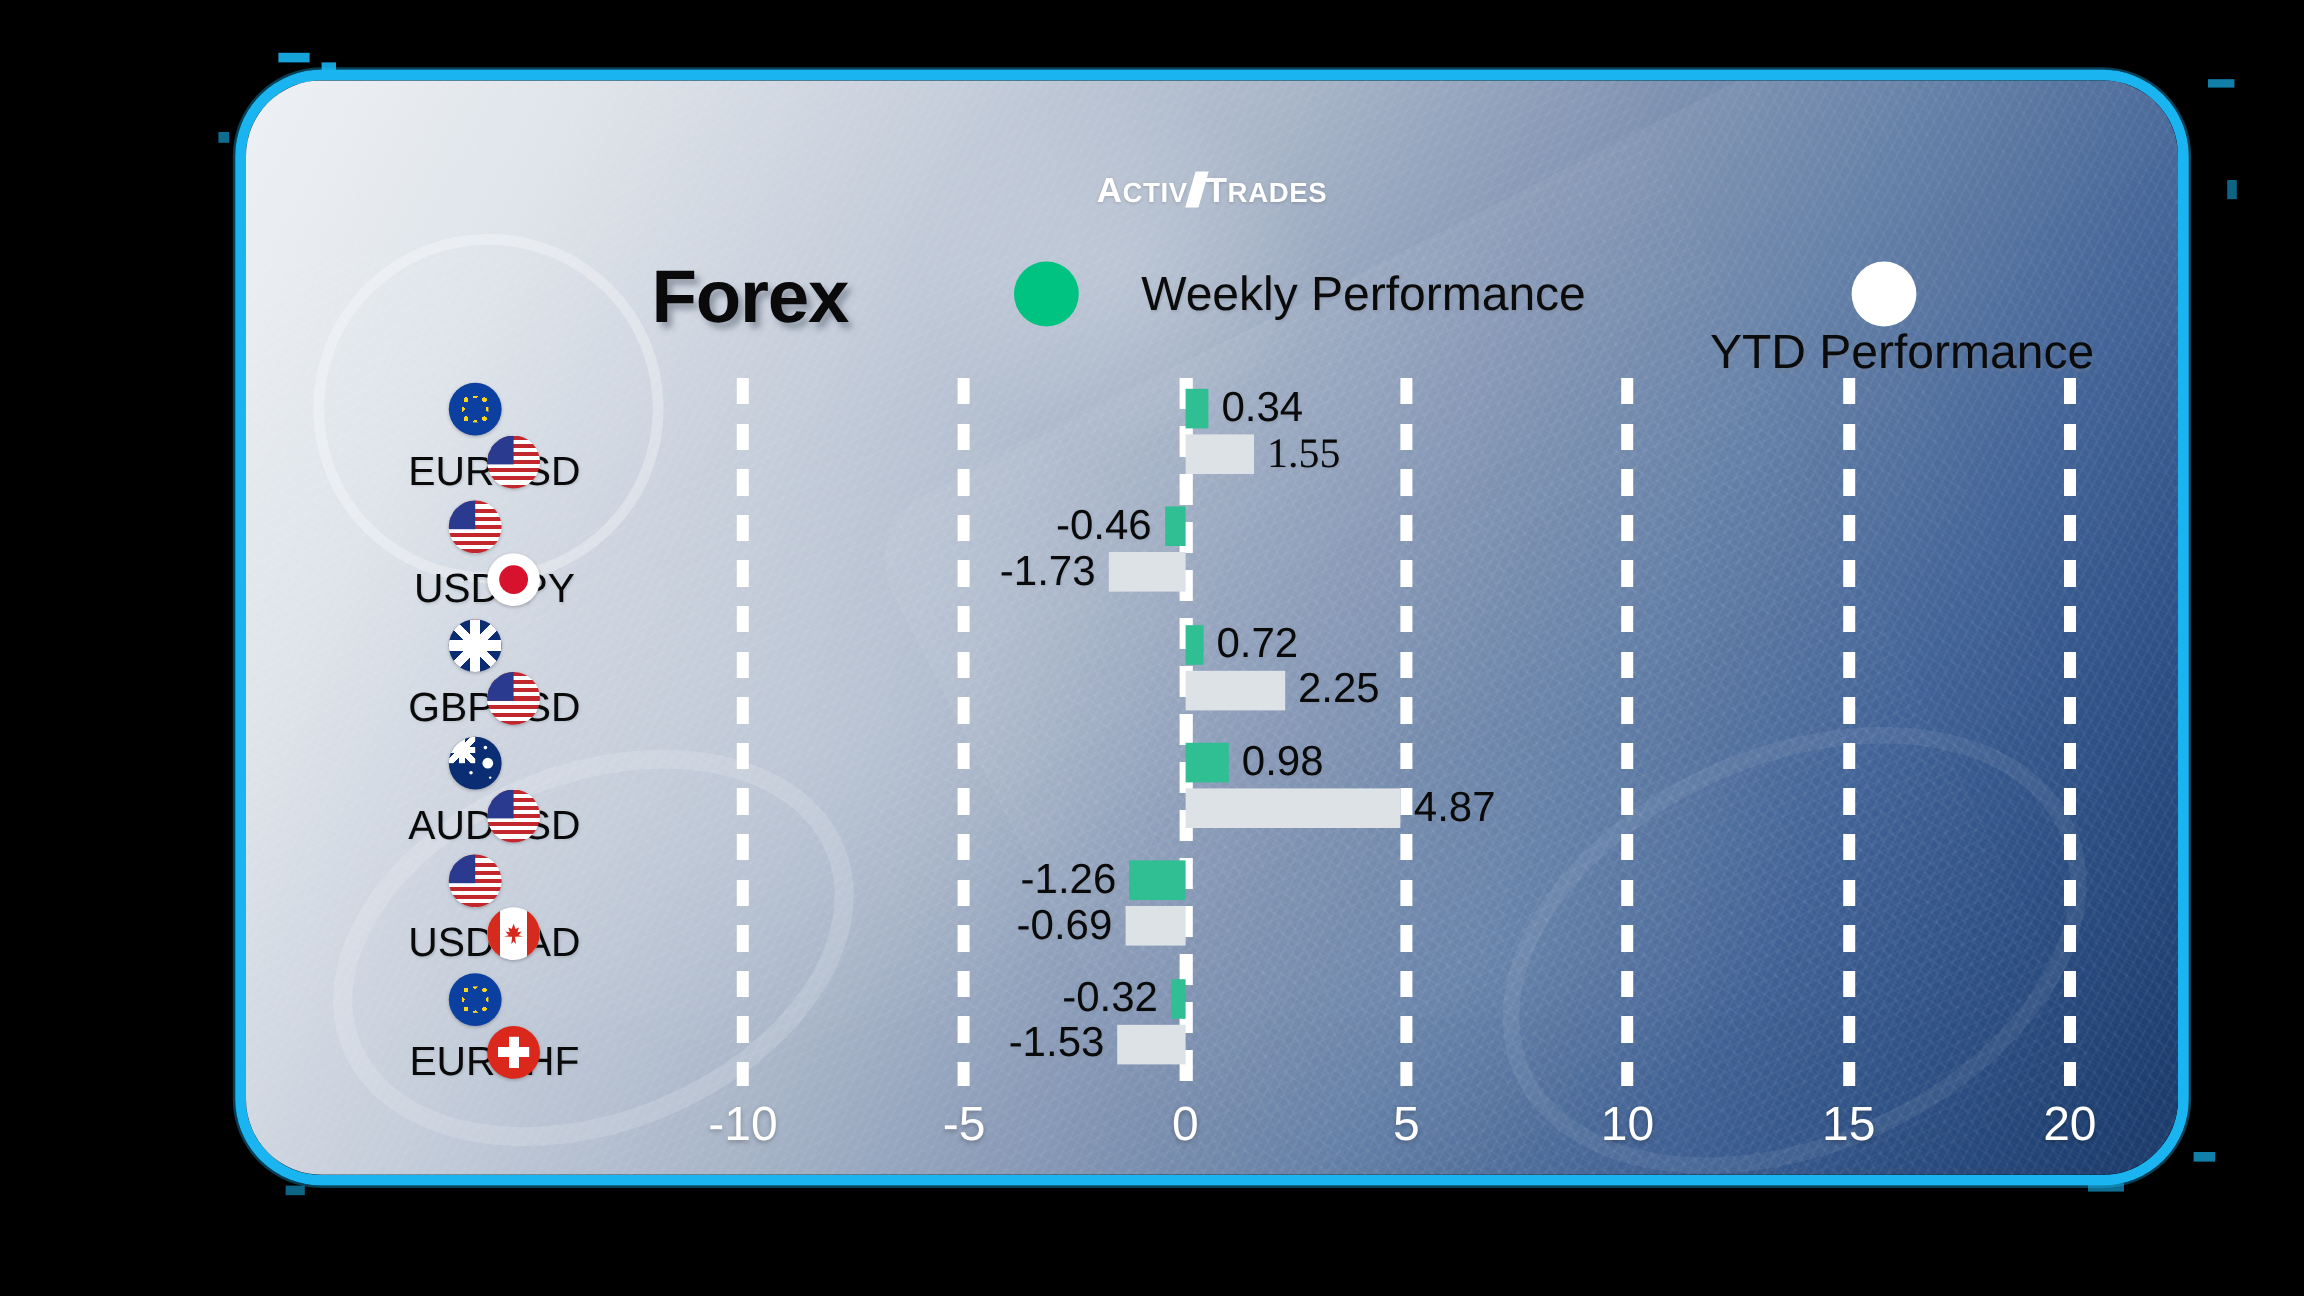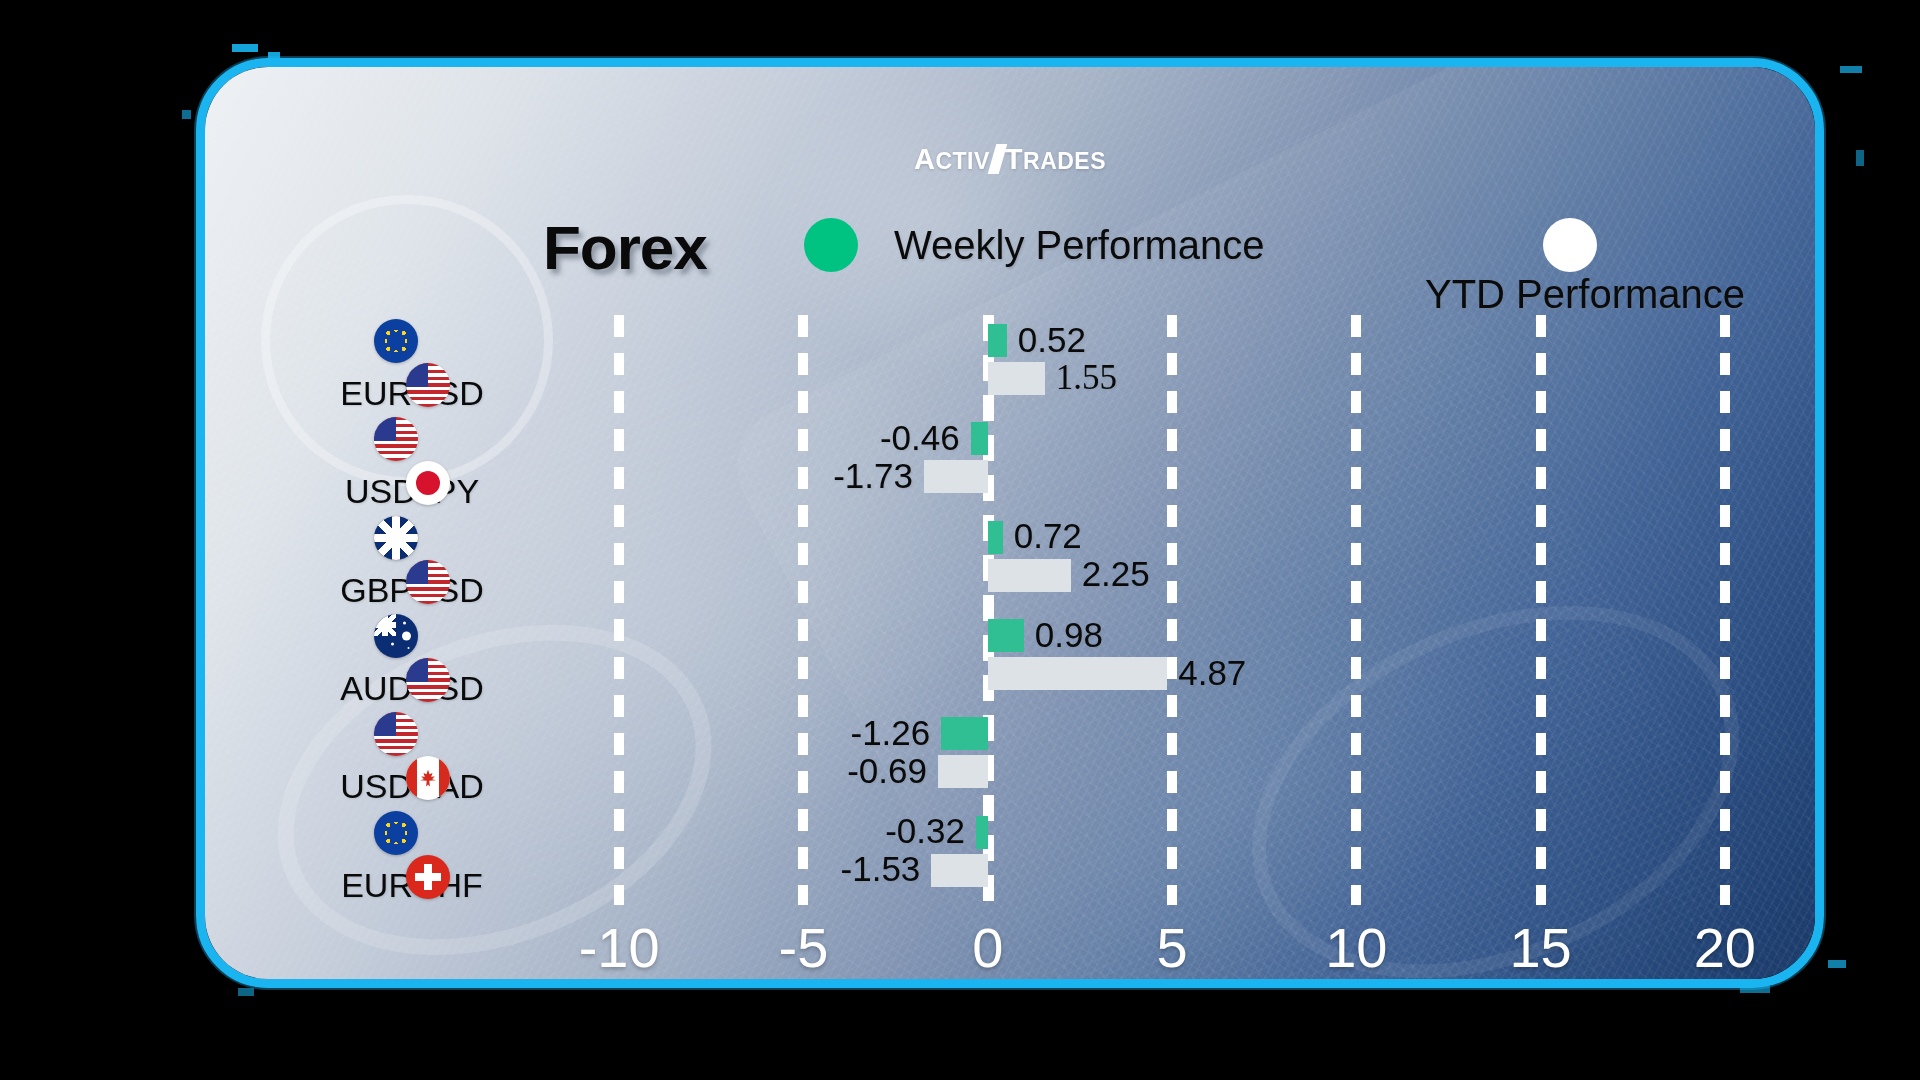--- a/index.html
+++ b/index.html
@@ -108,21 +108,21 @@
 
   
   #hdr{position:absolute;left:0;top:145px;width:100%;height:70px;}
   #title{
     position:absolute;left:338px;top:0;
     font-size:62px;font-weight:bold;color:#0a0a0a;
     text-shadow:4px 5px 5px rgba(90,100,115,.55);
     letter-spacing:-1px;
   }
   .legend{position:absolute;top:6px;display:flex;align-items:center;}
-  #leg-weekly{left:599px;}
+  #leg-weekly{left:640px;gap:16px;}
   #leg-ytd{left:1190px;flex-direction:column;}
   .dot{width:54px;height:54px;border-radius:50%;flex:0 0 auto;}
   .dot.green{background:#00c281;}
   .dot.white{background:#ffffff;}
   .legtxt{
     margin-left:36px;font-size:40px;color:#0b0b0b;white-space:nowrap;
     text-shadow:1px 2px 2px rgba(120,130,145,.35);
   }
   #leg-ytd .legtxt{margin-left:30px;}
 
@@ -249,21 +249,21 @@
     transform:translate(-50%,-50%);
     background:
       linear-gradient(90deg,transparent 34%,#fff 34% 66%,transparent 66%),
       linear-gradient(180deg,transparent 34%,#fff 34% 66%,transparent 66%);
   }
 
   
   #xaxis{position:absolute;left:322px;top:848px;width:1290px;height:62px;}
   .tick{
     position:absolute;top:0;width:140px;margin-left:-70px;text-align:center;
-    font-size:56px;color:#ffffff;font-weight:500;
+    font-size:40px;color:#ffffff;font-weight:500;
     text-shadow:0 2px 4px rgba(0,0,0,.28);
   }
   #xlabel{
     position:absolute;left:0;right:0;top:914px;text-align:center;
     font-size:43px;color:#0d0d0d;
     text-shadow:1px 2px 3px rgba(150,160,175,.45);
   }
 
   
   .speck{position:absolute;background:#17b6f2;opacity:.9;}
@@ -316,21 +316,21 @@
       <div id="plot">
           <div class="grid" style="left: 92.1429px;"></div>
           <div class="grid" style="left: 276.429px;"></div>
           <div class="grid zero" style="left: 460.714px;"></div>
           <div class="grid" style="left: 645px;"></div>
           <div class="grid" style="left: 829.286px;"></div>
           <div class="grid" style="left: 1013.57px;"></div>
           <div class="grid" style="left: 1197.86px;"></div>
           <div class="row" style="top: 0px;">
             <div class="bar green pos" style="left: 460.714px; width: 19.1657px; top: 9px;">
-              <span class="val">0.52</span>
+              <span class="val">0.34</span>
             </div>
             <div class="bar white pos" style="left: 460.714px; width: 57.1286px; top: 47px; font-family: Liberation Serif, serif;">
               <span class="val">1.55</span>
             </div>
           </div>
           <div class="row" style="top: 98.3333px;">
             <div class="bar green neg" style="left: 443.76px; width: 16.9543px; top: 9px;">
               <span class="val">-0.46</span>
             </div>
             <div class="bar white neg" style="left: 396.951px; width: 63.7629px; top: 47px;">

